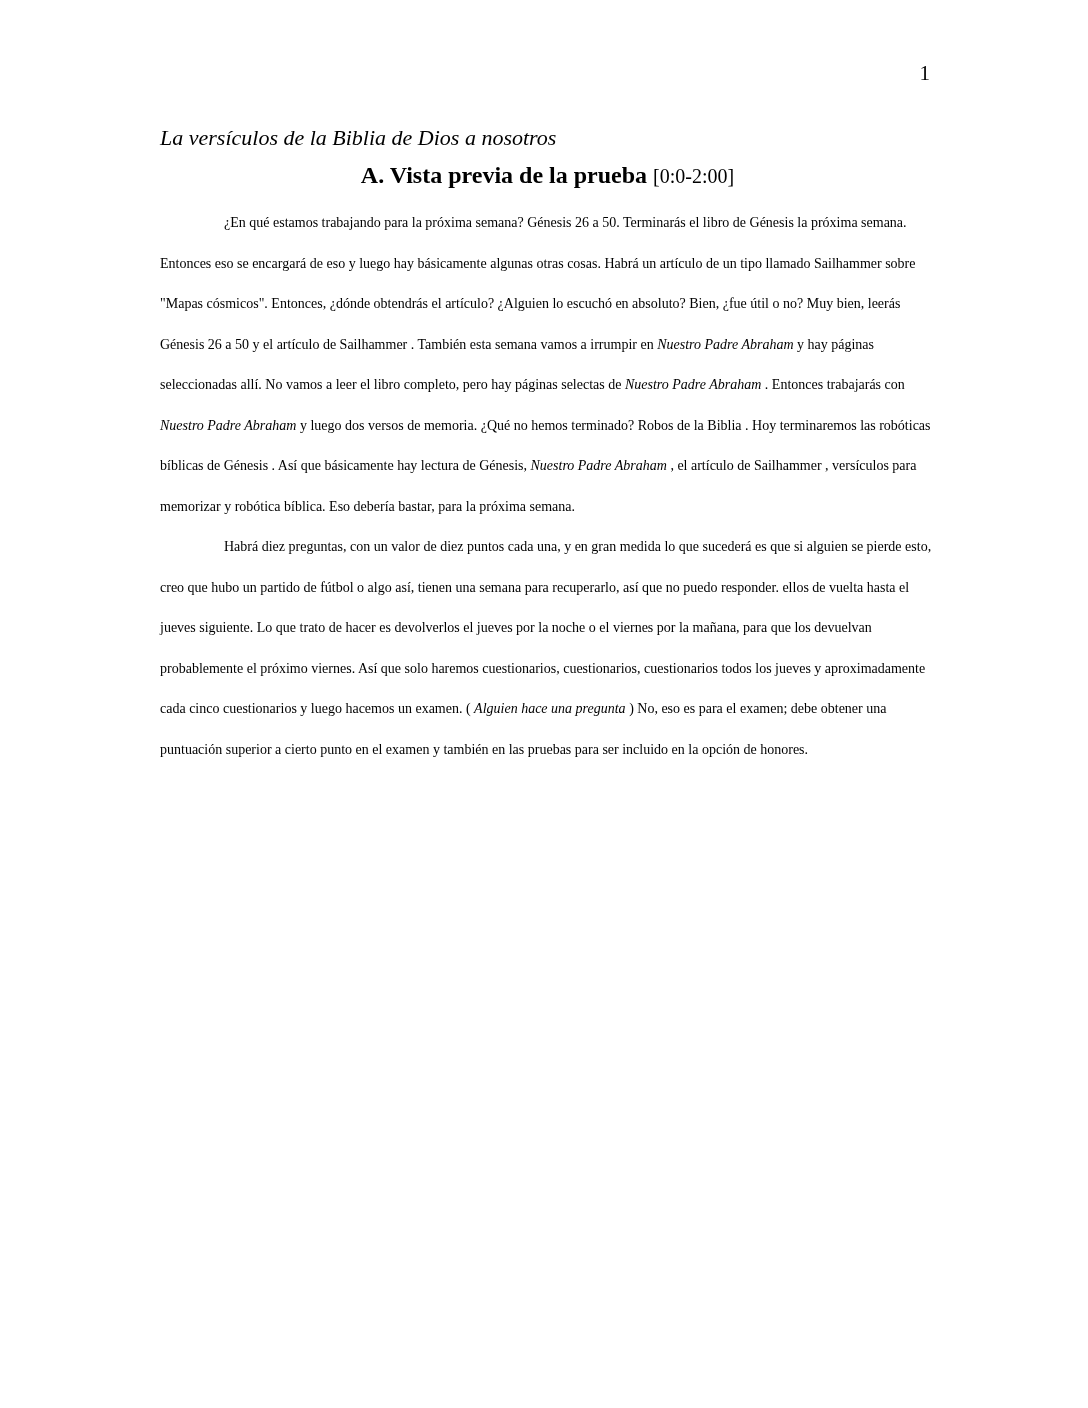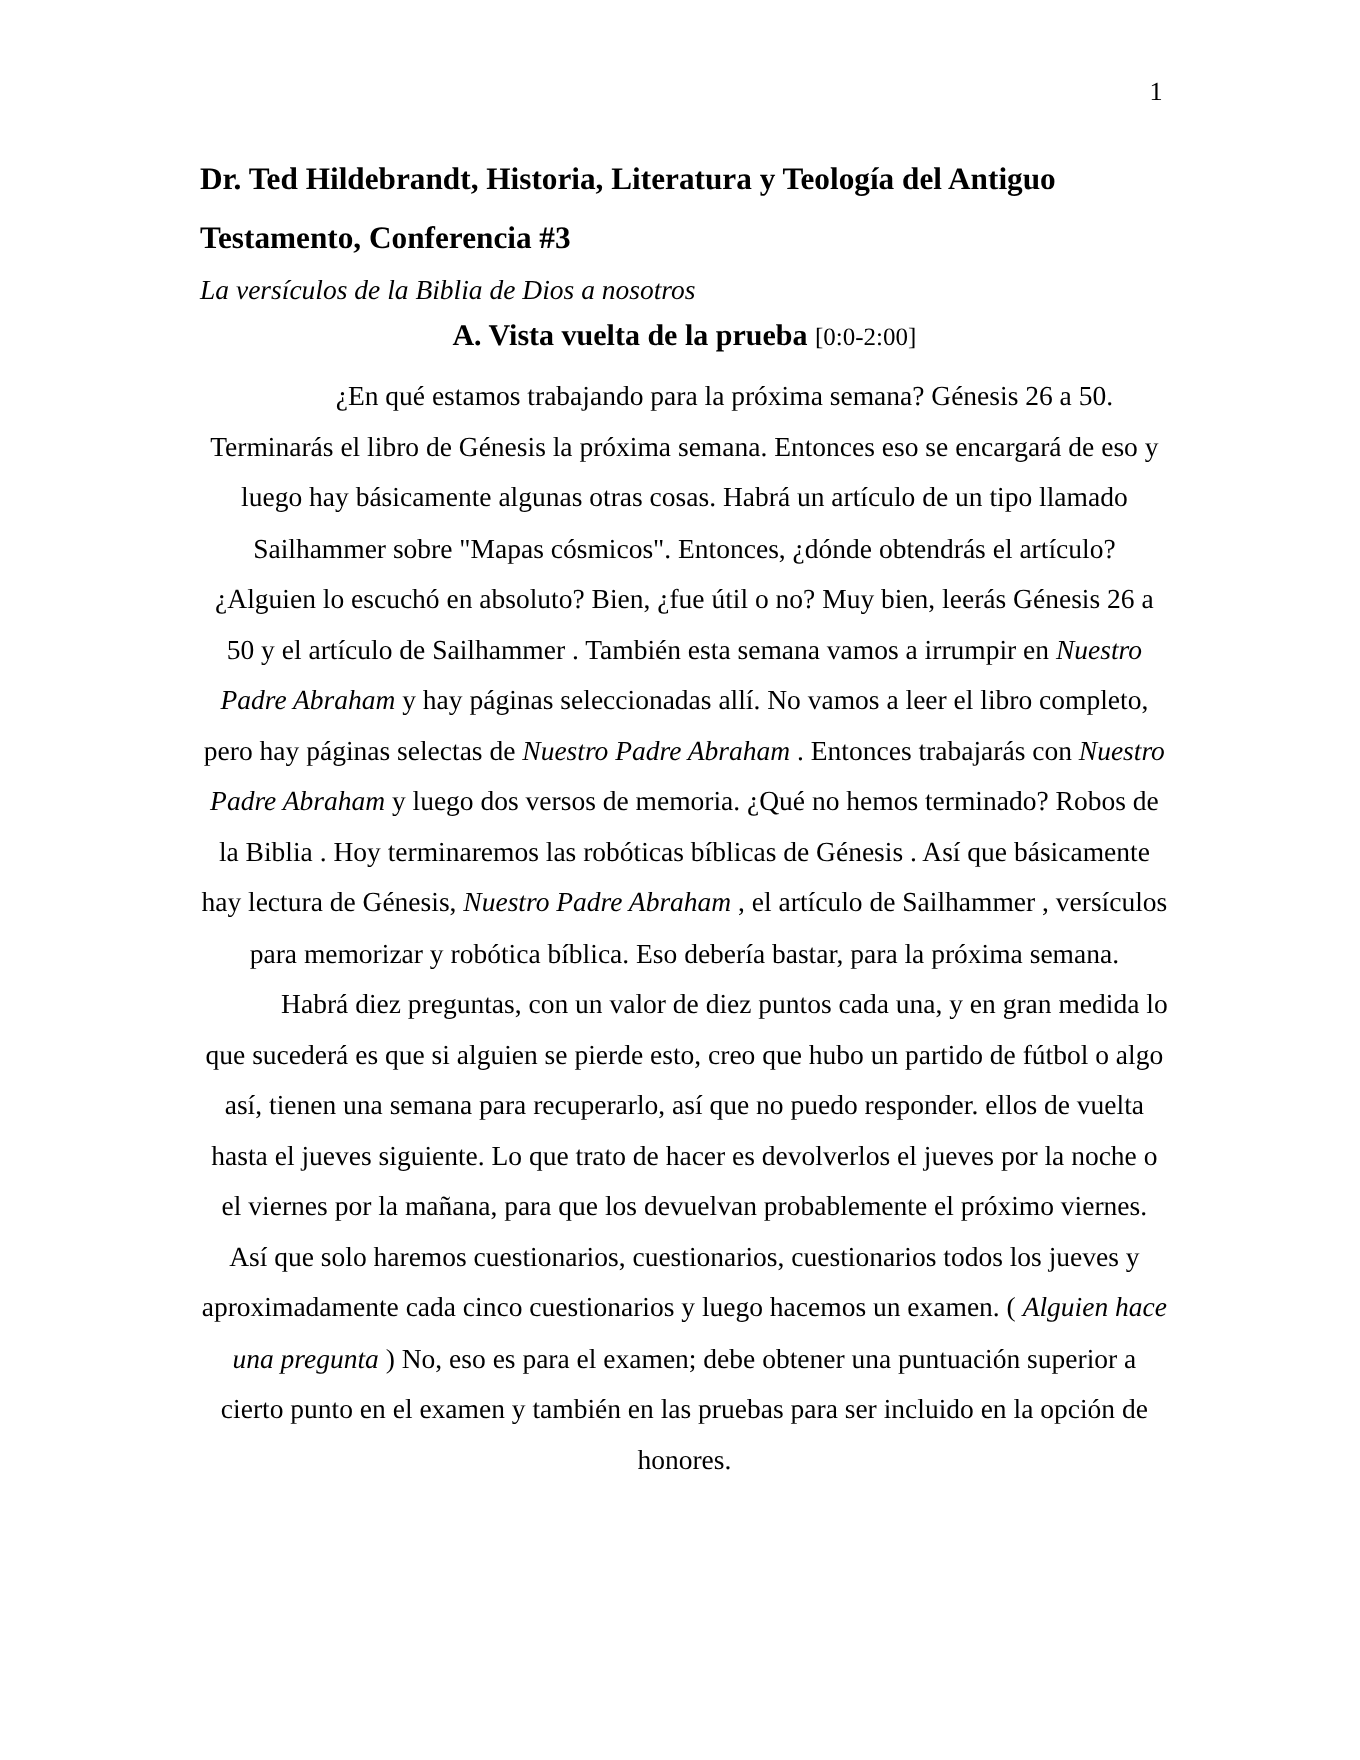--- a/index.html
+++ b/index.html
@@ -58,43 +58,42 @@
   .heading-timestamp {
     font-size: 20px;
     font-weight: normal;
     margin-left: 6px;
   }
   .paragraphs {
     margin-top: 6px;
   }
   .body-paragraph {
     margin: 0;
-    font-size: 22px;
+    font-size: 14px;
     line-height: 40.5px;
     text-indent: 64px;
-    text-align: center;
+    text-align: left;
   }
   .body-paragraph em {
     font-style: italic;
   }
 </style>
 </head>
 <body>
 
 <div class="page">
   <div class="page-number">1</div>
 
   <div class="content">
-    <h1 class="title">Dr. Ted Hildebrandt, Historia, Literatura y Teología del Antiguo Testamento, Conferencia #3</h1>
 
     <div class="subtitle">La versículos de la Biblia de Dios a nosotros</div>
 
 
     <div class="section-heading">
-      <span class="heading-text">A. Vista vuelta de la prueba</span><span class="heading-timestamp">[0:0-2:00]</span>
+      <span class="heading-text">A. Vista previa de la prueba</span><span class="heading-timestamp">[0:0-2:00]</span>
     </div>
 
     <div class="paragraphs">
         <p class="body-paragraph"><span>¿En qué estamos trabajando para la próxima semana? Génesis 26 a 50. Terminarás el libro de Génesis la próxima semana. Entonces eso se encargará de eso y luego hay básicamente algunas otras cosas. Habrá un artículo de un tipo llamado Sailhammer sobre "Mapas cósmicos". Entonces, ¿dónde obtendrás el artículo? ¿Alguien lo escuchó en absoluto? Bien, ¿fue útil o no? Muy bien, leerás Génesis 26 a 50 y el artículo de Sailhammer . También esta semana vamos a irrumpir en </span><em>Nuestro Padre Abraham</em><span> y hay páginas seleccionadas allí. No vamos a leer el libro completo, pero hay páginas selectas de </span><em>Nuestro Padre Abraham</em><span> . Entonces trabajarás con </span><em>Nuestro Padre Abraham</em><span> y luego dos versos de memoria. ¿Qué no hemos terminado? Robos de la Biblia . Hoy terminaremos las robóticas bíblicas de Génesis . Así que básicamente hay lectura de Génesis, </span><em>Nuestro Padre Abraham</em><span> , el artículo de Sailhammer , versículos para memorizar y robótica bíblica. Eso debería bastar, para la próxima semana.</span></p>
         <p class="body-paragraph"><span>Habrá diez preguntas, con un valor de diez puntos cada una, y en gran medida lo que sucederá es que si alguien se pierde esto, creo que hubo un partido de fútbol o algo así, tienen una semana para recuperarlo, así que no puedo responder. ellos de vuelta hasta el jueves siguiente. Lo que trato de hacer es devolverlos el jueves por la noche o el viernes por la mañana, para que los devuelvan probablemente el próximo viernes. Así que solo haremos cuestionarios, cuestionarios, cuestionarios todos los jueves y aproximadamente cada cinco cuestionarios y luego hacemos un examen. ( </span><em>Alguien hace una pregunta</em><span> ) No, eso es para el examen; debe obtener una puntuación superior a cierto punto en el examen y también en las pruebas para ser incluido en la opción de honores.</span></p>
       </div>
   </div>
 </div>
 
 </body></html>

